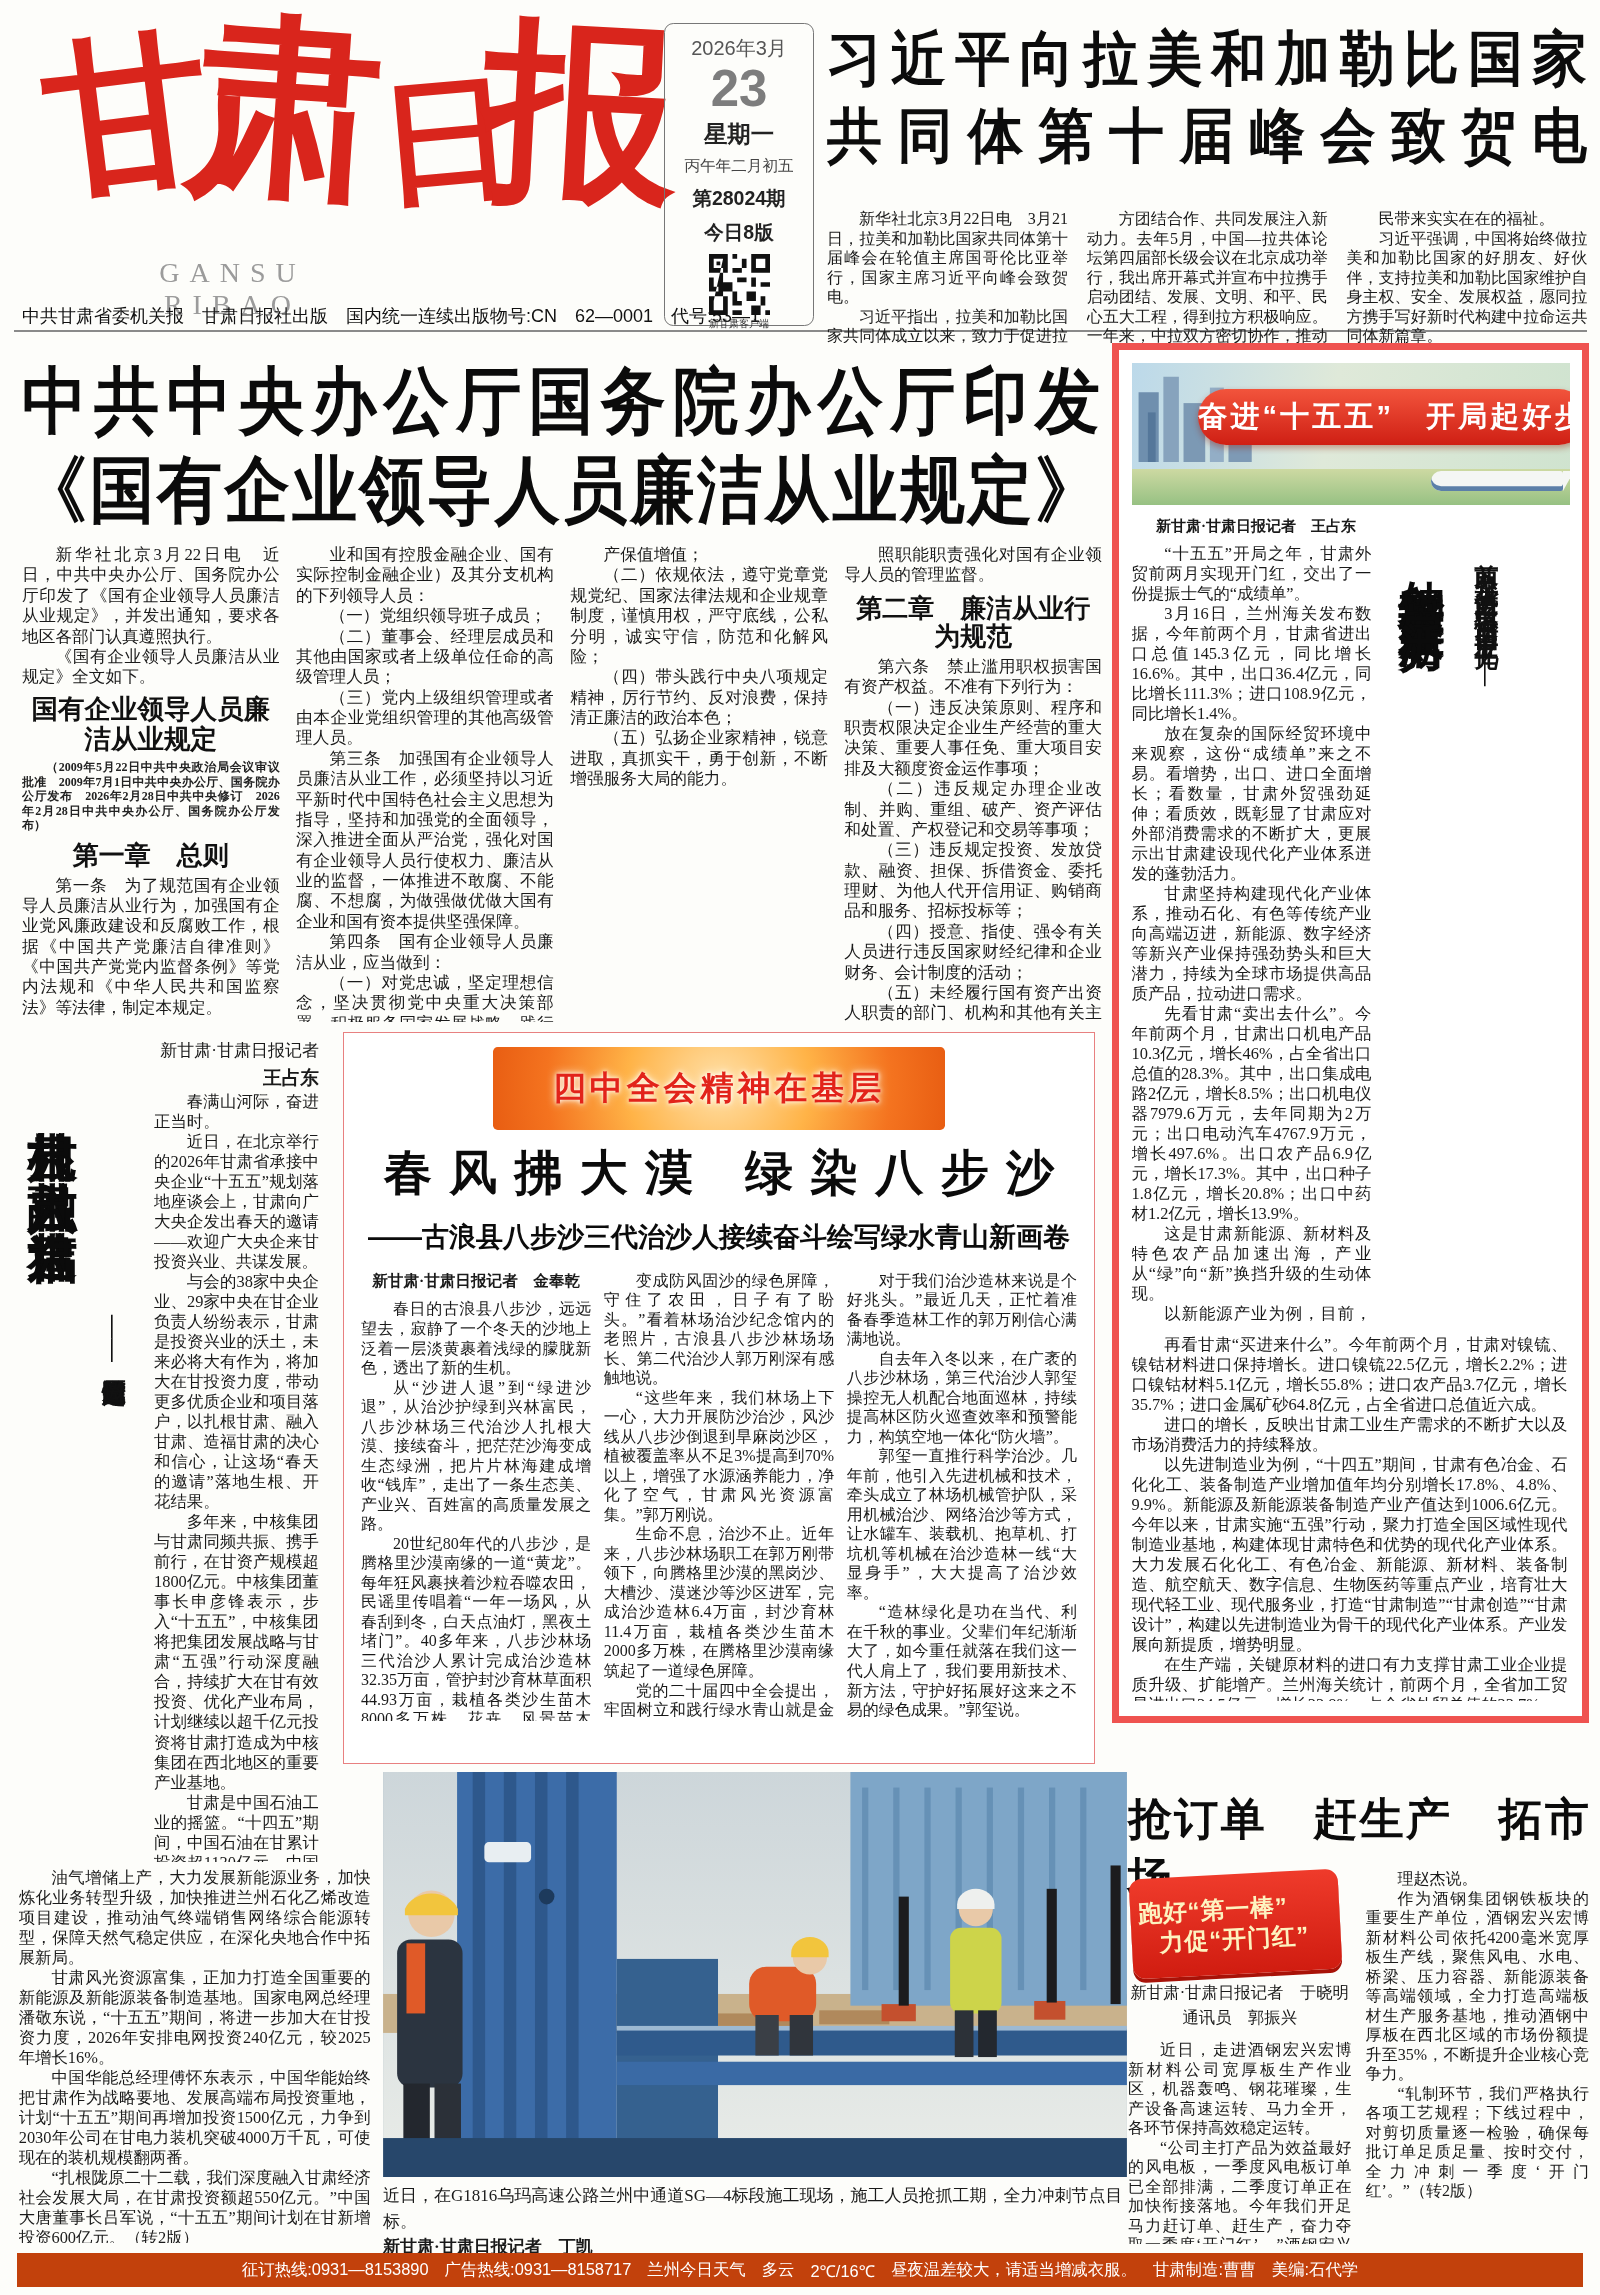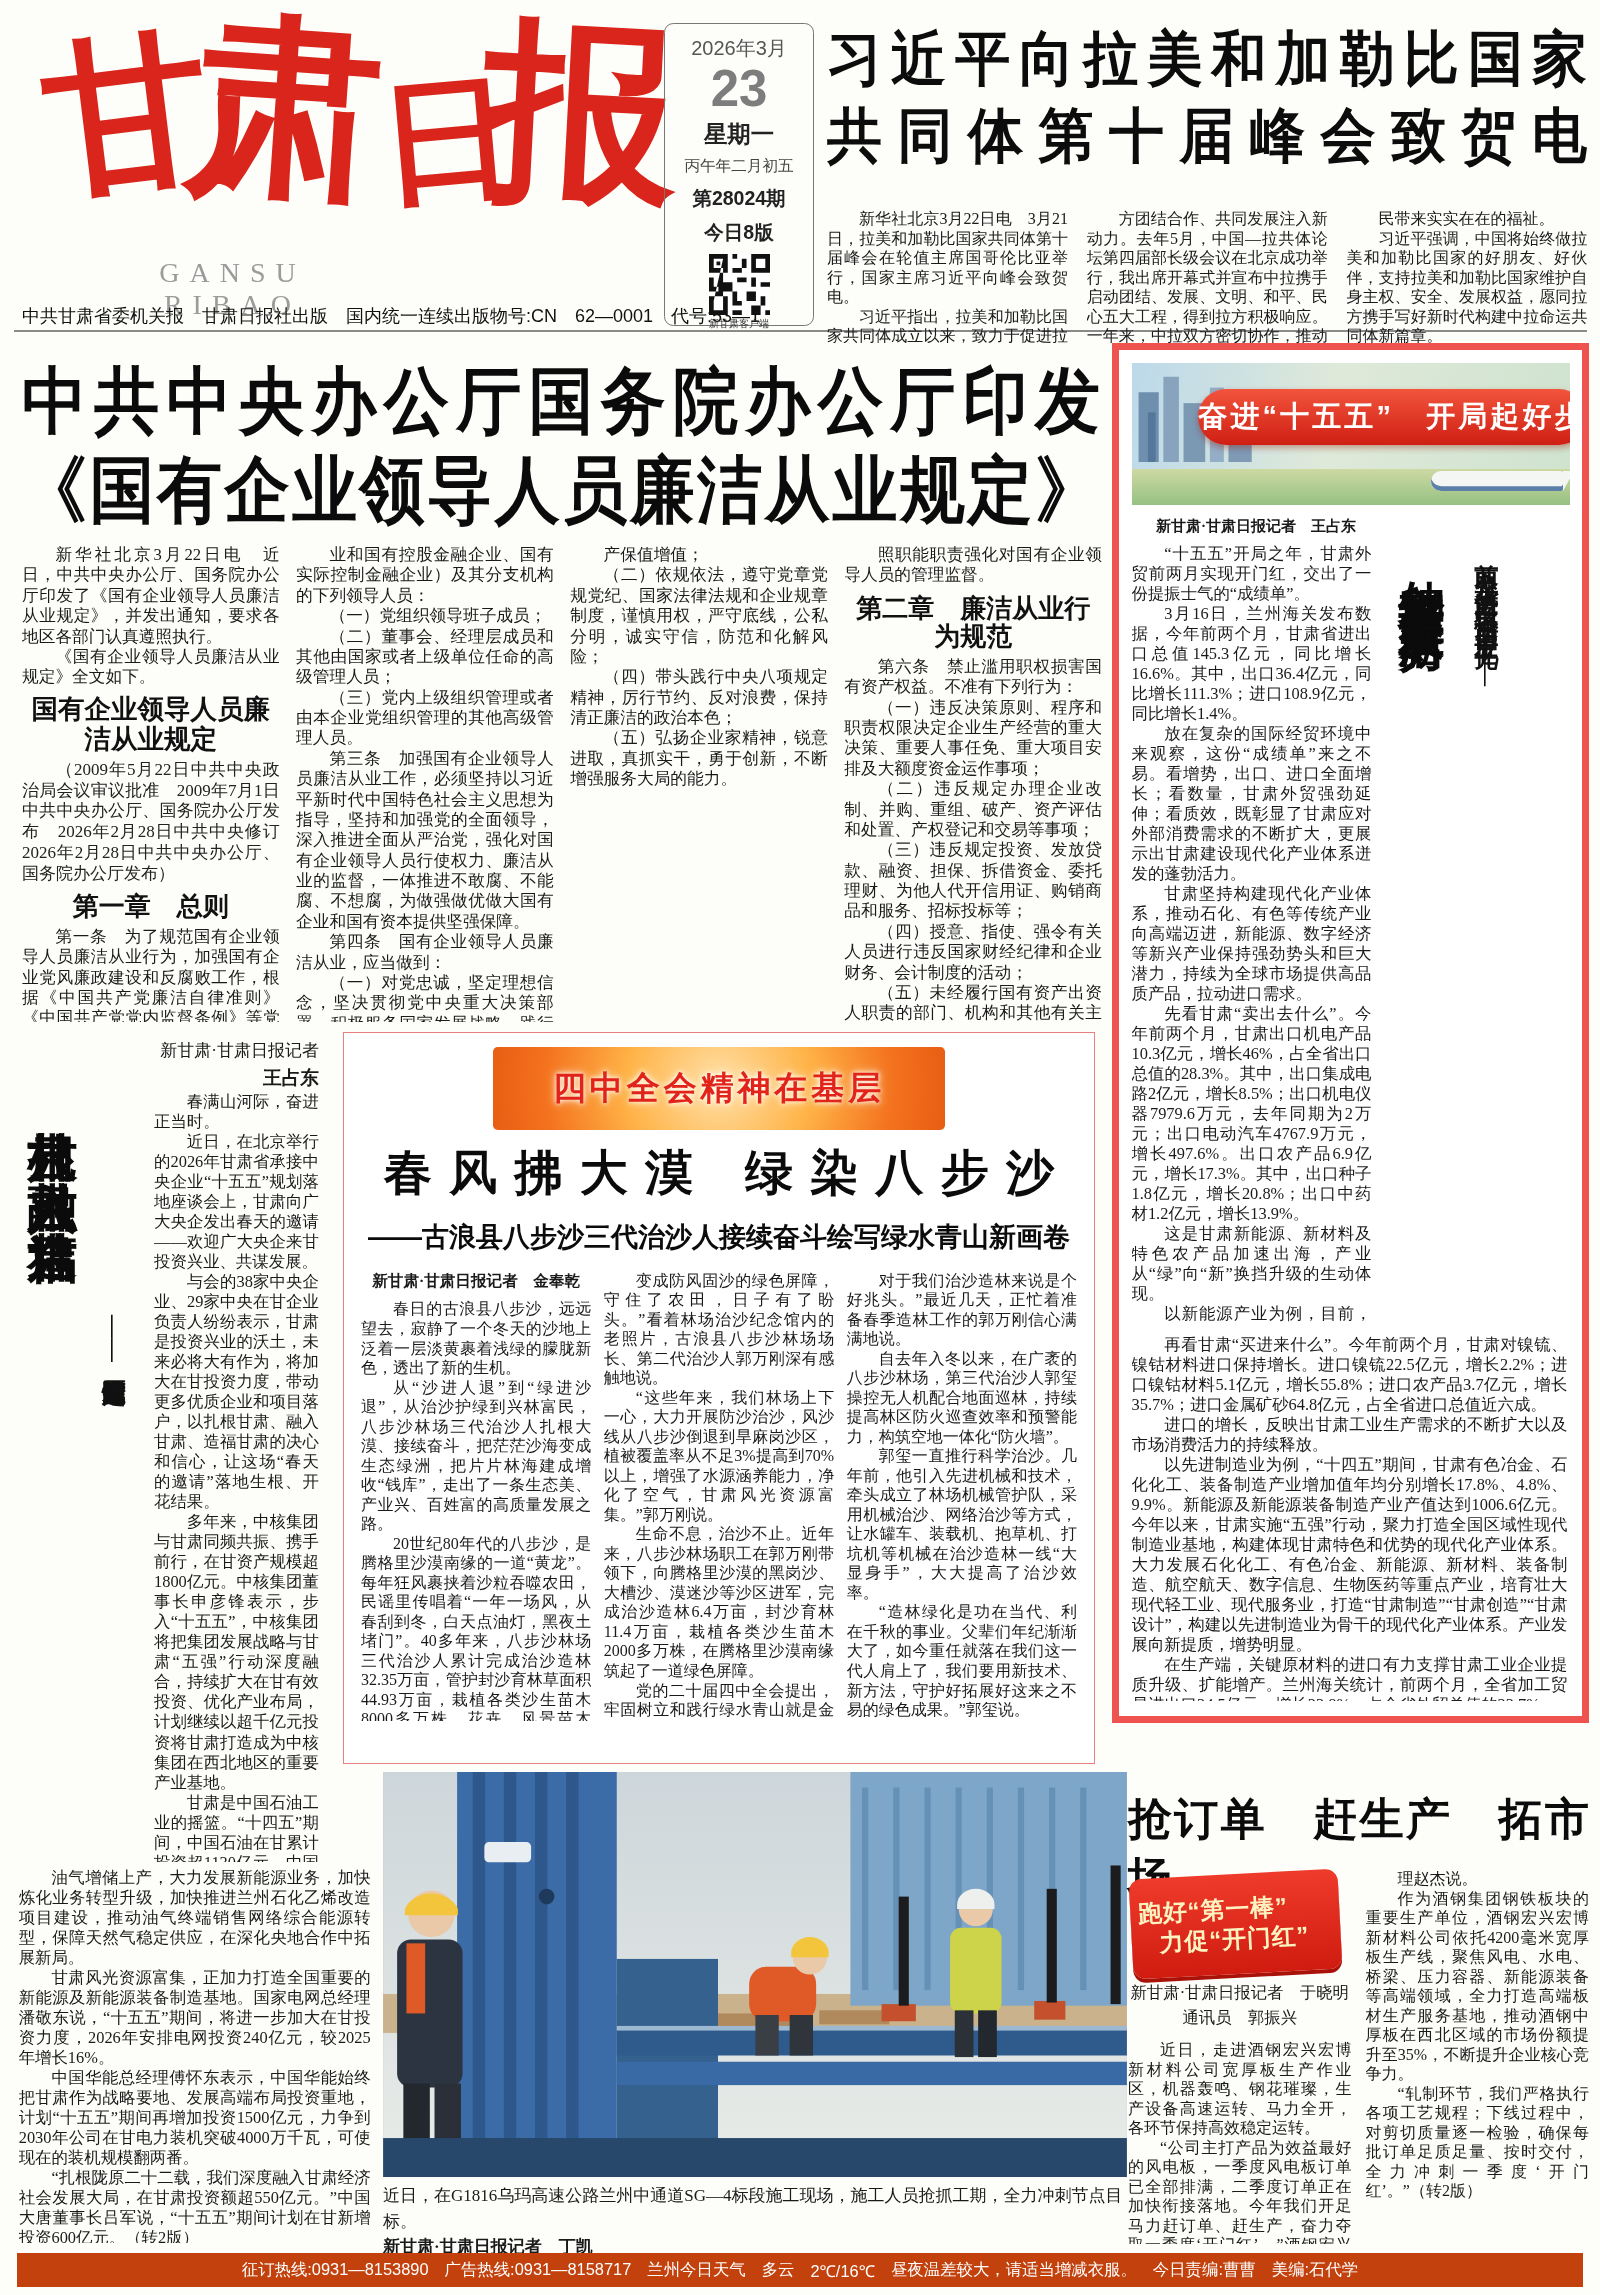--- a/index.html
+++ b/index.html
@@ -33,21 +33,21 @@
   .xi-cols{position:absolute;left:827px;top:189px;width:762px;height:134px;display:flex;gap:18.7px;margin-top:20px;}
   .xi-cols .c{width:241px;font-size:16px;overflow:hidden;}
   
   .main-h{position:absolute;left:22px;width:1078px;font-weight:900;color:#0b0b0b;
           font-family:"Liberation Sans",sans-serif;font-size:65px;transform:scaleY(1.12);transform-origin:top;}
   .main-cols{position:absolute;left:22px;top:545px;width:1080px;height:477px;display:flex;gap:16.4px;}
   .ncol{width:258px;font-size:16.7px;overflow:hidden;}
   .ncol h3{margin:7.8px 0 6.2px;text-align:center;font-size:26px;font-family:"Liberation Sans",sans-serif;
            font-weight:900;color:#111;line-height:1.1;}
   .ncol .sub{font-size:26.5px;}
-  .ncol .note p{text-indent:2em;font-size:17px;color:#222;}
+  .ncol .note p{text-indent:2em;font-size:12px;color:#222;font-weight:bold;}
   
   .wbox{position:absolute;left:1112px;top:343px;width:477px;height:1380px;border:7px solid #ef5350;
         background:#fff;box-sizing:border-box;padding:12.5px 12.5px 7.8px;}
   .wbanner{position:relative;height:142px;background:linear-gradient(100deg,#bcd9ea 0%,#dfe9d9 45%,#cfe3cf 100%);
            overflow:hidden;}
   .wbanner .city{position:absolute;left:0;top:6.2px;width:148px;height:93px;}
   .wbanner .ribbon{position:absolute;left:26.5px;top:26.5px;width:389px;height:56px;border-radius:31px;
         background:linear-gradient(180deg,#f2543c,#cf1f14);display:flex;align-items:center;justify-content:center;
         color:#fff;font-family:"Liberation Sans",sans-serif;font-weight:900;font-size:29px;letter-spacing:3.1px;
         box-shadow:0 3.1px 6.2px rgba(150,30,10,.4);margin-left:40px;}
@@ -403,18 +403,18 @@
     </div>
   </div>
 
   <div class="footer">
     <span>征订热线:0931—8153890</span>
     <span>广告热线:0931—8158717</span>
     <span>兰州今日天气</span>
     <span>多云</span>
     <span>2℃/16℃</span>
     <span>昼夜温差较大，请适当增减衣服。</span>
-    <span>今日责编:曹曹</span>
+    <span>甘肃制造:曹曹</span>
     <span>美编:石代学</span>
   </div>
 
 </div>
 
 
 </body></html>

